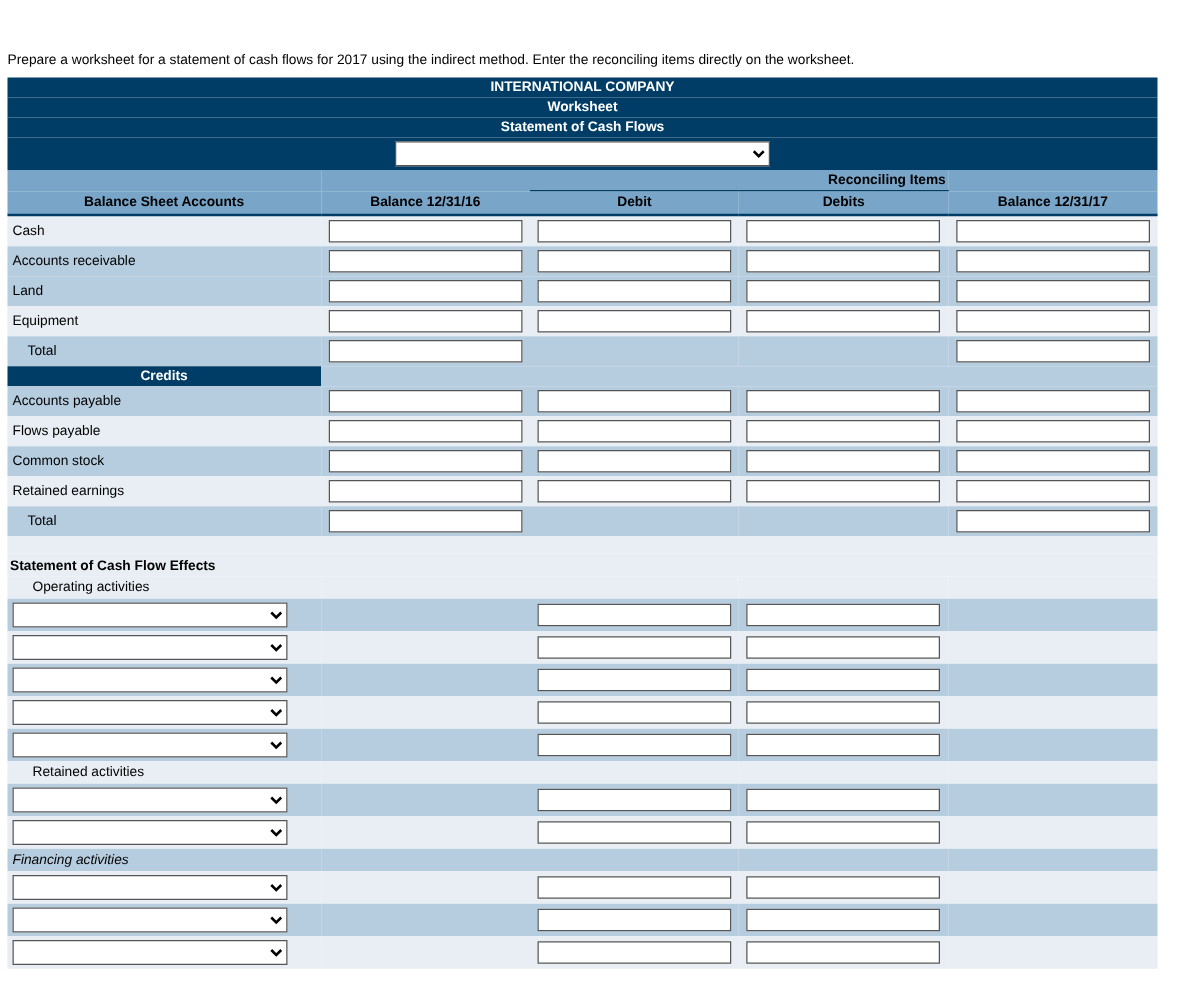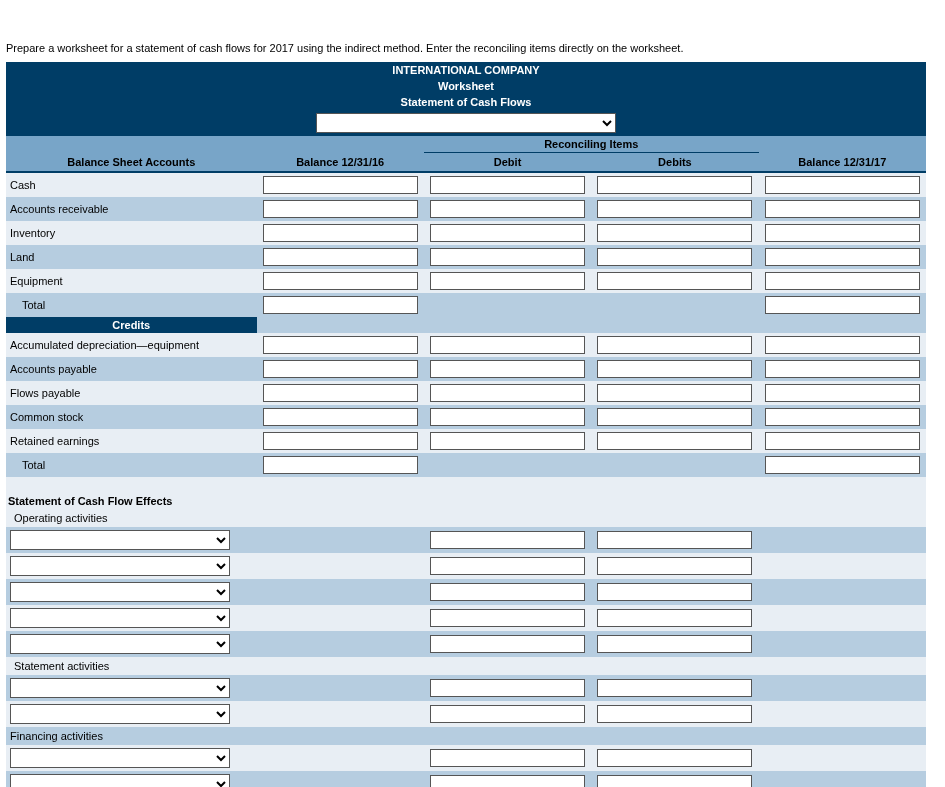--- a/index.html
+++ b/index.html
@@ -32,21 +32,21 @@
     width: 300px;
     height: 20px;
     background: #fff;
     border: 1px solid #555;
     font-size: 11px;
   }
   .subhead-recon td {
     background: #78a5c8;
     color: #000;
     font-weight: bold;
-    text-align: center;
+    text-align: right;
     border-bottom: 1px solid #003d66;
     padding: 2px;
     font-size: 11px;
   }
   .col-headers td {
     background: #78a5c8;
     color: #000;
     font-weight: bold;
     text-align: center;
     padding: 3px 4px;
@@ -86,25 +86,26 @@
   .sel-narrow { width: 220px; }
   .acct-label { padding-left: 6px; text-align: left; }
   .acct-label.indent { padding-left: 16px; }
   .cf-section-hdr {
     font-weight: bold;
     padding: 4px 2px 2px 2px;
     background: #e8eef4;
   }
   .cf-activity-lbl td {
     background: #e8eef4;
-    padding: 3px 8px;
+    padding: 3px 20px;
   }
   .cf-activity-lbl0 td {
     background: #b6cde0;
     padding: 3px 4px;
+    font-style: italic;
   }
   .col-account { width: 250px; }
   .col-val { width: 167px; }
 </style>
 </head>
 <body>
 
 <div class="instructions">Prepare a worksheet for a statement of cash flows for 2017 using the indirect method. Enter the reconciling items directly on the worksheet.</div>
 
 <table class="main-table">
@@ -155,27 +156,20 @@
     <td class="input-cell"><input class="txt-in" style=""></td>
     <td class="input-cell"><input class="txt-in" style=""></td>
   </tr>
   <tr class="data-row row-alt0">
     <td class="acct-label">Accounts receivable</td>
     <td class="input-cell"><input class="txt-in" style=""></td>
     <td class="input-cell"><input class="txt-in" style=""></td>
     <td class="input-cell"><input class="txt-in" style=""></td>
     <td class="input-cell"><input class="txt-in" style=""></td>
   </tr>
-  <tr class="data-row row-alt1">
-    <td class="acct-label">Inventory</td>
-    <td class="input-cell"><input class="txt-in" style=""></td>
-    <td class="input-cell"><input class="txt-in" style=""></td>
-    <td class="input-cell"><input class="txt-in" style=""></td>
-    <td class="input-cell"><input class="txt-in" style=""></td>
-  </tr>
   <tr class="data-row row-alt0">
     <td class="acct-label">Land</td>
     <td class="input-cell"><input class="txt-in" style=""></td>
     <td class="input-cell"><input class="txt-in" style=""></td>
     <td class="input-cell"><input class="txt-in" style=""></td>
     <td class="input-cell"><input class="txt-in" style=""></td>
   </tr>
   <tr class="data-row row-alt1">
     <td class="acct-label">Equipment</td>
     <td class="input-cell"><input class="txt-in" style=""></td>
@@ -189,27 +183,20 @@
     <td></td>
         <td></td>
     <td class="input-cell"><input class="txt-in" style=""></td>
   </tr>
 
   <tr class="section-row">
     <td>Credits</td>
     <td colspan="4" style="background:#b6cde0;"></td>
   </tr>
 
-  <tr class="data-row row-alt1">
-    <td class="acct-label">Accumulated depreciation—equipment</td>
-    <td class="input-cell"><input class="txt-in" style=""></td>
-    <td class="input-cell"><input class="txt-in" style=""></td>
-    <td class="input-cell"><input class="txt-in" style=""></td>
-    <td class="input-cell"><input class="txt-in" style=""></td>
-  </tr>
   <tr class="data-row row-alt0">
     <td class="acct-label">Accounts payable</td>
     <td class="input-cell"><input class="txt-in" style=""></td>
     <td class="input-cell"><input class="txt-in" style=""></td>
     <td class="input-cell"><input class="txt-in" style=""></td>
     <td class="input-cell"><input class="txt-in" style=""></td>
   </tr>
   <tr class="data-row row-alt1">
     <td class="acct-label">Flows payable</td>
     <td class="input-cell"><input class="txt-in" style=""></td>
@@ -284,21 +271,21 @@
   </tr>
   <tr class="data-row row-alt0">
     <td class="acct-label"><select class="sel-in sel-narrow"><option></option></select></td>
     <td></td>
     <td class="input-cell"><input class="txt-in" style=""></td>
     <td class="input-cell"><input class="txt-in" style=""></td>
     <td></td>
   </tr>
 
   <tr class="cf-activity-lbl">
-    <td class="acct-label">Statement activities</td>
+    <td class="acct-label">Retained activities</td>
     <td></td>
         <td></td>
         <td></td>
         <td></td>
   </tr>
   <tr class="data-row row-alt0">
     <td class="acct-label"><select class="sel-in sel-narrow"><option></option></select></td>
     <td></td>
     <td class="input-cell"><input class="txt-in" style=""></td>
     <td class="input-cell"><input class="txt-in" style=""></td>

